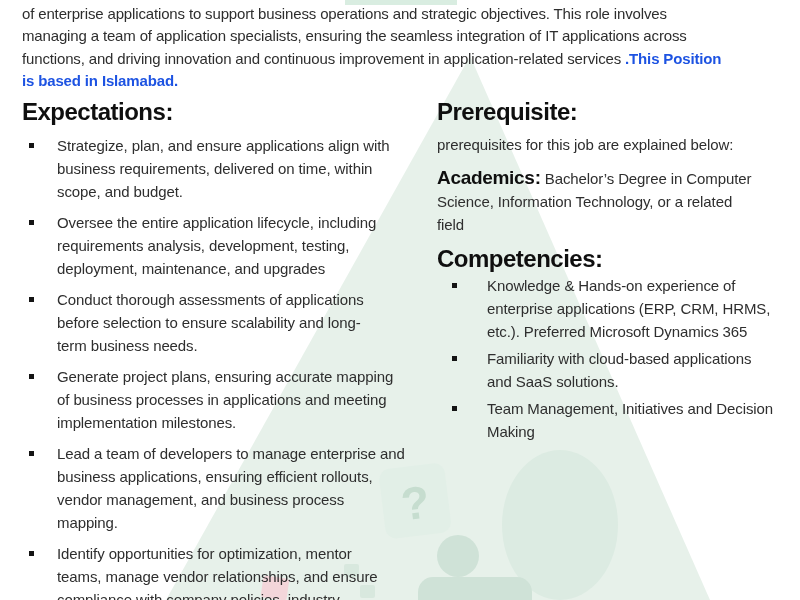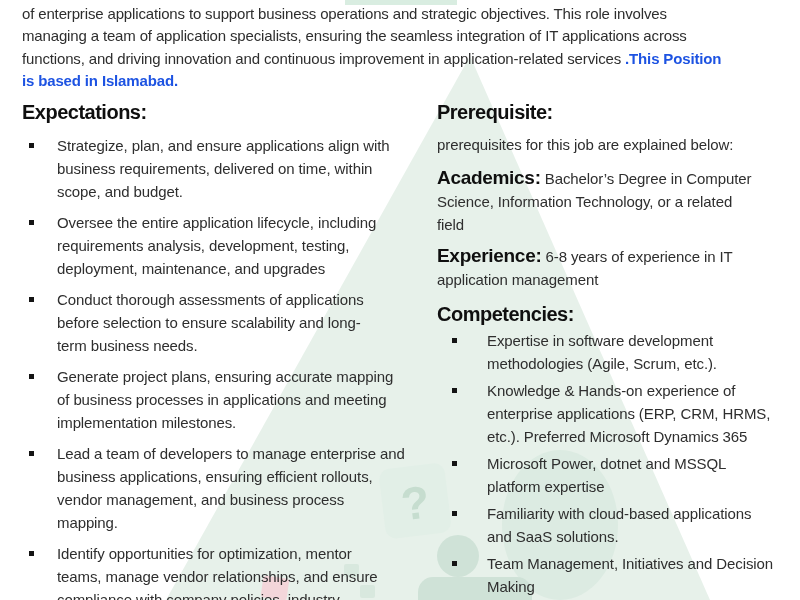--- a/index.html
+++ b/index.html
@@ -21,21 +21,21 @@
 
   .intro{
     position:absolute;left:22px;top:3px;width:770px;
     font-size:15px;line-height:22.3px;letter-spacing:-0.15px;
     margin:0;
   }
   .intro .blue{color:#1d53e2;font-weight:bold;}
 
   h2.sec{
     margin:0;color:#0f0f0f;font-weight:bold;
-    font-size:20px;line-height:30px;letter-spacing:-0.5px;
+    font-size:24px;line-height:30px;letter-spacing:-0.5px;
   }
 
   .col-left{position:absolute;left:22px;top:97px;width:400px;}
   .col-left h2{margin-bottom:7px;}
   .col-right{position:absolute;left:437px;top:97px;width:360px;}
   .col-right h2{}
 
   ul.blist{list-style:none;margin:0;padding:0;}
   ul.blist li{
     position:relative;
@@ -126,38 +126,31 @@
   </div>
 
   <div class="col-right">
     <h2 class="sec">Prerequisite:</h2>
     <p class="note">prerequisites for this job are explained below:</p>
 
     <p class="runin"><b class="lbl">Academics:</b><span class="prewrap"> Bachelor’s Degree in Computer
 Science, Information Technology, or a related
 field</span></p>
 
-    <p class="runin"><b class="lbl">Experience:</b><span class="prewrap"> 6-8 years of experience in IT
-application management</span></p>
 
     <h2 class="sec comp">Competencies:</h2>
     <ul class="blist">
-      <li>
-        <span class="sq"></span>
-        <span class="prewrap">Expertise in software development
-methodologies (Agile, Scrum, etc.).</span></li>
       <li>
         <span class="sq"></span>
         <span class="prewrap">Knowledge &amp; Hands-on experience of
 enterprise applications (ERP, CRM, HRMS,
 etc.). Preferred Microsoft Dynamics 365</span></li>
       <li>
         <span class="sq"></span>
-        <span class="prewrap">Microsoft Power, dotnet and MSSQL
-platform expertise</span></li>
+        </li>
       <li>
         <span class="sq"></span>
         <span class="prewrap">Familiarity with cloud-based applications
 and SaaS solutions.</span></li>
       <li>
         <span class="sq"></span>
         <span class="prewrap">Team Management, Initiatives and Decision
 Making</span></li>
     </ul>
   </div>

